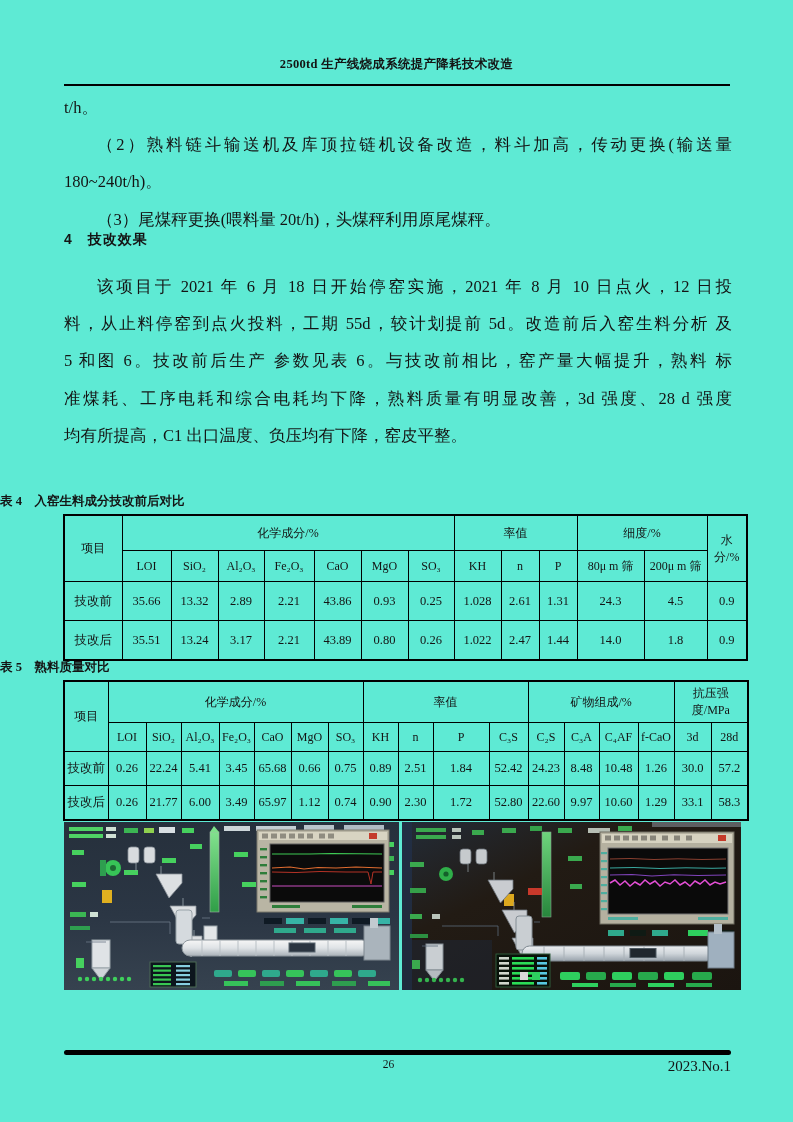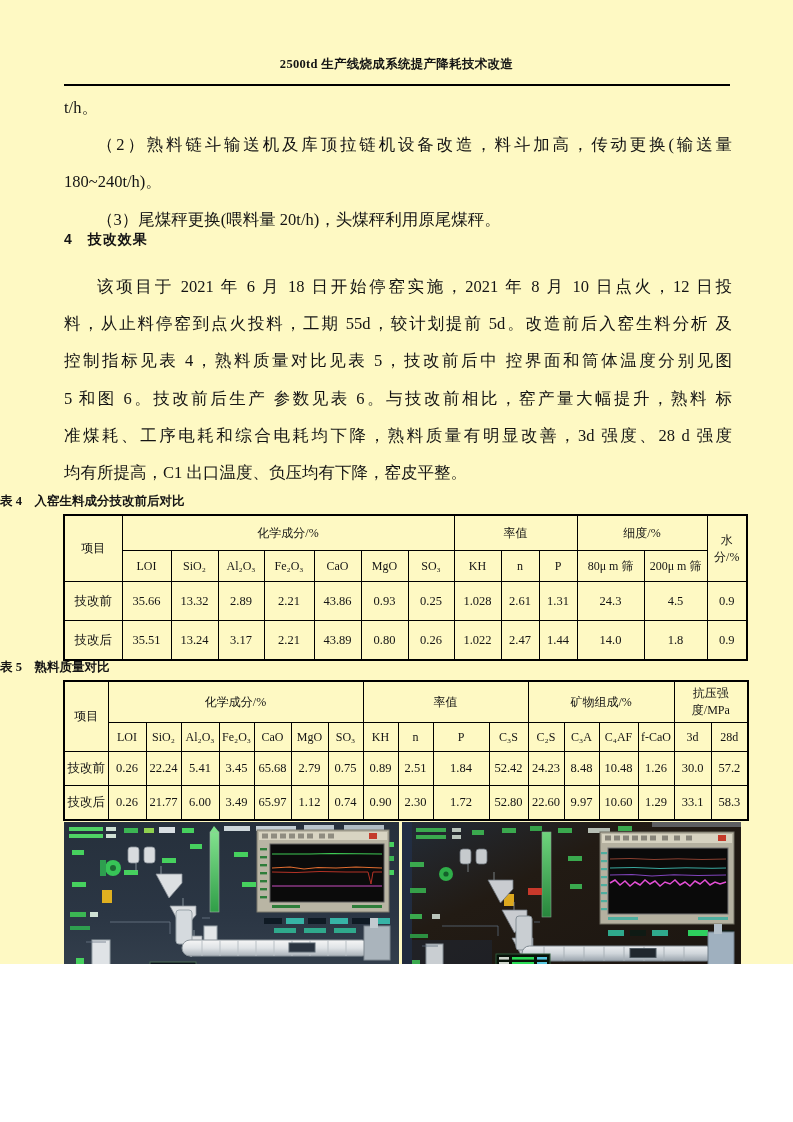--- a/index.html
+++ b/index.html
@@ -1,16 +1,16 @@
 <!DOCTYPE html>
 <html><head>
 <meta charset="utf-8">
 <style>
   html,body{margin:0;padding:0;background:#ffffff;}
-  .page{position:relative;width:793px;height:964px;background:#fef9c3;overflow:hidden;
+  .page{position:relative;width:793px;height:1122px;background:#5eead4;overflow:hidden;
         font-family:"Liberation Serif","DejaVu Serif",serif;color:#141414;}
 
   .header-title{position:absolute;top:56px;left:0;right:0;text-align:center;
         font-size:12.5px;font-weight:600;letter-spacing:.3px;}
   .header-rule{position:absolute;top:84px;left:64px;width:666px;height:2px;background:#000;}
 
   .textblock{position:absolute;left:64px;width:668px;font-size:16.5px;line-height:37.2px;}
   .intro{top:89px;}
   .para{top:268px;}
   .tline{height:37.2px;overflow:hidden;white-space:nowrap;font-family:Liberation Serif, serif;}
@@ -60,21 +60,20 @@
       <div class="tline indent fill">（2）熟料链斗输送机及库顶拉链机设备改造，料斗加高，传动更换(输送量</div>
       <div class="tline">180~240t/h)。</div>
       <div class="tline indent">（3）尾煤秤更换(喂料量 20t/h)，头煤秤利用原尾煤秤。</div>
     </div>
 
   <div class="heading">4　技改效果</div>
 
   <div class="textblock para">
       <div class="tline indent fill">该项目于 2021 年 6 月 18 日开始停窑实施，2021 年 8 月 10 日点火，12 日投</div>
       <div class="tline fill">料，从止料停窑到点火投料，工期 55d，较计划提前 5d。改造前后入窑生料分析 及</div>
-      <div class="tline fill">控制指标见表 4，熟料质量对比见表 5，技改前后中 控界面和筒体温度分别见图</div>
       <div class="tline fill">5 和图 6。技改前后生产 参数见表 6。与技改前相比，窑产量大幅提升，熟料 标</div>
       <div class="tline fill">准煤耗、工序电耗和综合电耗均下降，熟料质量有明显改善，3d 强度、28 d 强度</div>
       <div class="tline">均有所提高，C1 出口温度、负压均有下降，窑皮平整。</div>
     </div>
 
   <div class="tcaption cap4">表 4　入窑生料成分技改前后对比</div>
 
   <table class="datatable t4">
     <colgroup>
       <col style="width:58px">
@@ -203,21 +202,21 @@
         </tr>
     </thead>
     <tbody>
         <tr>
           <th>技改前</th>
           <td>0.26</td>
           <td>22.24</td>
           <td>5.41</td>
           <td>3.45</td>
           <td>65.68</td>
-          <td>2.79</td>
+          <td>0.66</td>
           <td>0.75</td>
           <td>0.89</td>
           <td>2.51</td>
           <td>1.84</td>
           <td>52.42</td>
           <td>24.23</td>
           <td>8.48</td>
           <td>10.48</td>
           <td>1.26</td>
           <td>30.0</td>

